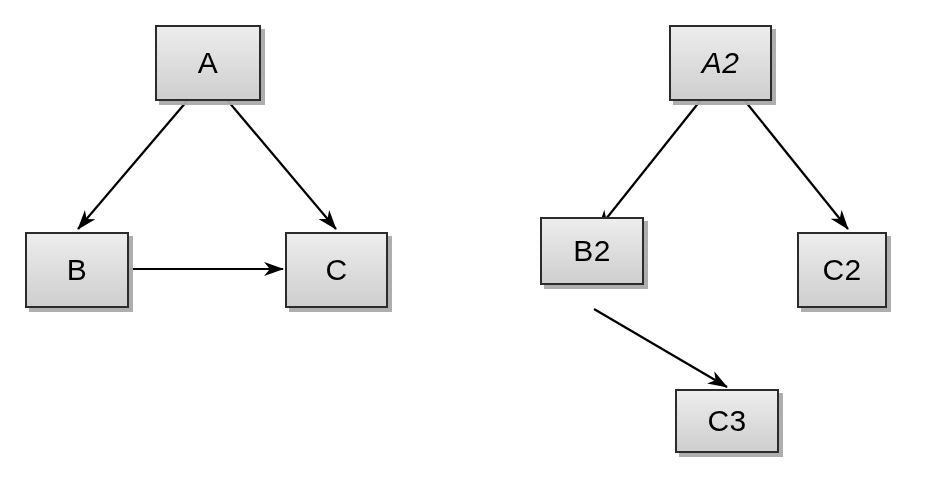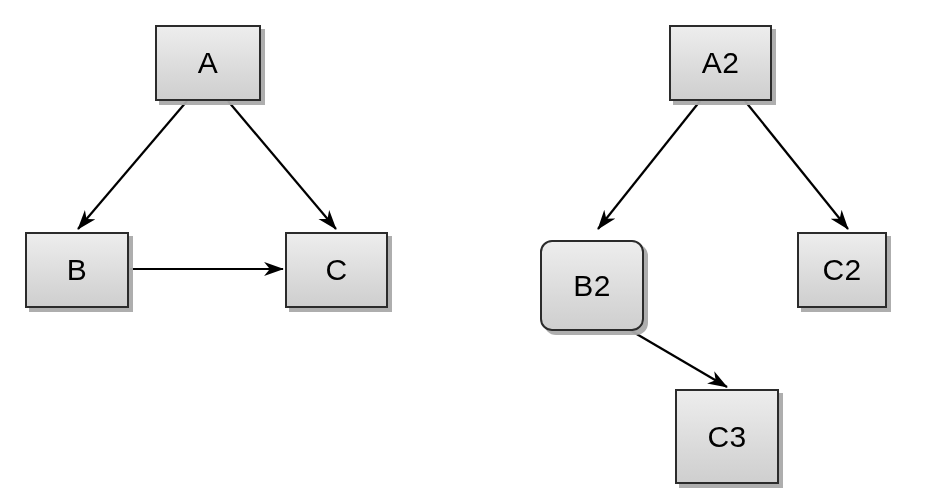--- a/index.html
+++ b/index.html
@@ -72,27 +72,27 @@
   <div id="nodes-group">
       <div class="node" style="left: 155px; top: 25px; width: 106px; height: 76px;">
         <span class="node-label">A</span>
       </div>
       <div class="node" style="left: 25px; top: 232px; width: 104px; height: 76px;">
         <span class="node-label">B</span>
       </div>
       <div class="node" style="left: 285px; top: 232px; width: 103px; height: 76px;">
         <span class="node-label">C</span>
       </div>
-      <div class="node" style="left: 669px; top: 25px; width: 103px; height: 76px;">
+      <div class="node" style="left: 669px; top: 25px; width: 103px; height: 76px; font-style: italic;">
         <span class="node-label">A2</span>
       </div>
-      <div class="node" style="left: 540px; top: 240px; width: 104px; height: 91px; border-radius: 12px;">
+      <div class="node" style="left: 540px; top: 217px; width: 104px; height: 68px;">
         <span class="node-label">B2</span>
       </div>
       <div class="node" style="left: 797px; top: 232px; width: 90px; height: 76px;">
         <span class="node-label">C2</span>
       </div>
-      <div class="node" style="left: 675px; top: 389px; width: 104px; height: 95px;">
+      <div class="node" style="left: 675px; top: 389px; width: 104px; height: 64px;">
         <span class="node-label">C3</span>
       </div>
     </div>
 
 </div>
 
 </body></html>

